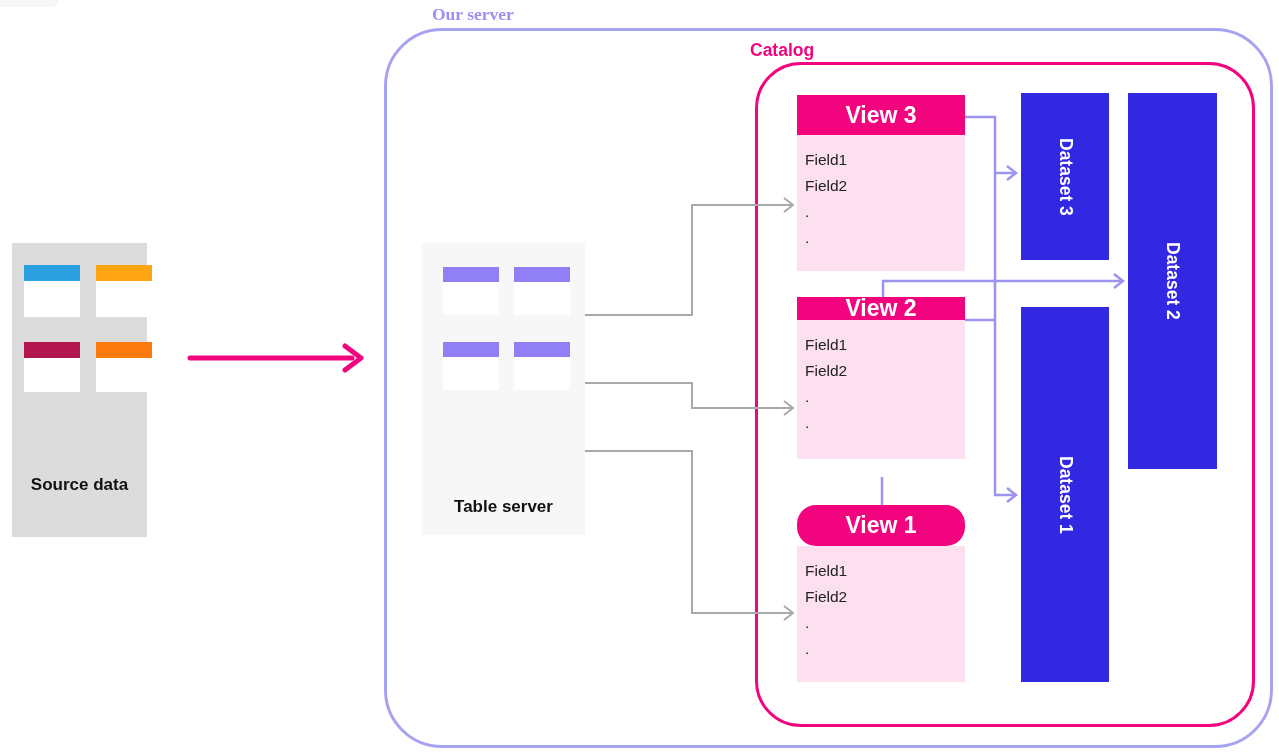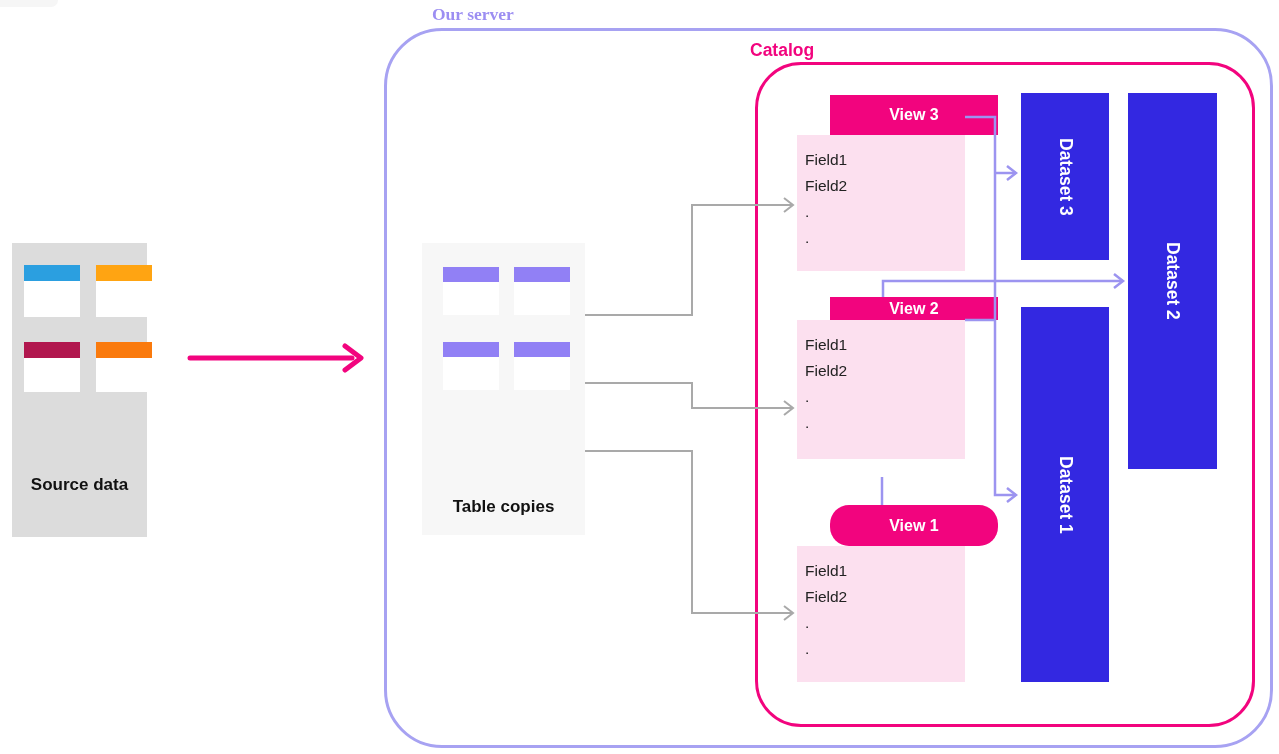--- a/index.html
+++ b/index.html
@@ -86,27 +86,26 @@
   
   .view-box {
     position: absolute;
     left: 797px;
     width: 168px;
   }
   .view-header {
     width: 100%;
     background: var(--pink, #f2047e);
     color: #ffffff;
-    font-size: 16px;
+    font-size: 23px;
     font-weight: bold;
     text-align: center;
     display: flex;
     align-items: center;
     justify-content: center;
-    margin-left: 33px;
   }
   .view-body {
     width: 100%;
     background: var(--pink_light, #fce0ef);
     padding: 12px 0 0 8px;
   }
   .view-field {
     font-size: 15.5px;
     color: var(--field_text, #222222);
     line-height: 26px;
@@ -176,21 +175,21 @@
     </div>
     <div class="mini-table" style="left:92px; top:24px; height:48px;">
       <div class="mini-header" style="height:15px; background: var(--purple_header, #9180F5);"></div>
     </div>
     <div class="mini-table" style="left:21px; top:99px; height:48px;">
       <div class="mini-header" style="height:15px; background: var(--purple_header, #9180F5);"></div>
     </div>
     <div class="mini-table" style="left:92px; top:99px; height:48px;">
       <div class="mini-header" style="height:15px; background: var(--purple_header, #9180F5);"></div>
     </div>
-    <div class="box-label" style="top:250px;">Table copies</div>
+    <div class="box-label" style="top:250px;">Table server</div>
   </div>
 
   <div class="view-box" style="top:95px;">
     <div class="view-header" style="height:40px;">View 3</div>
     <div class="view-body" style="height:136px;">
       <div class="view-field">Field1</div>
       <div class="view-field">Field2</div>
       <div class="view-field">.</div>
       <div class="view-field">.</div>
     </div>

